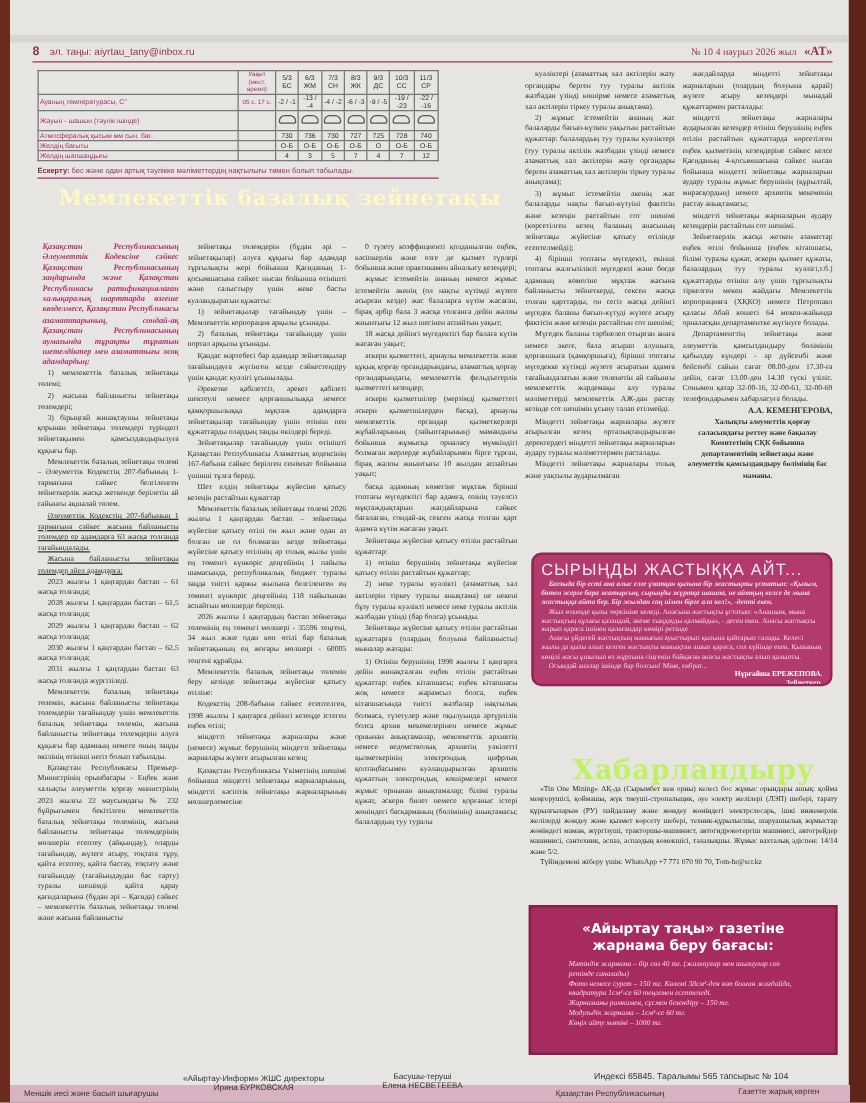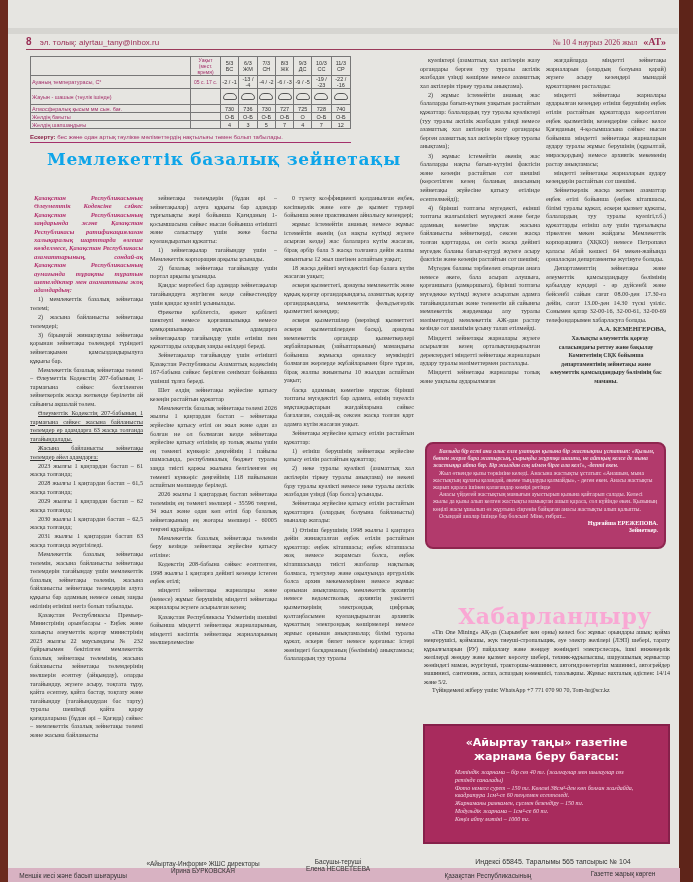--- a/index.html
+++ b/index.html
@@ -17,35 +17,35 @@
   
   .wx { position: absolute; top: 56px; left: 30px; width: 321px; border-collapse: collapse; font-family: "Liberation Sans", sans-serif; font-size: 5.5px; color: #333; }
   .wx td { border: 1px solid #777; text-align: center; padding: 0 1px; height: 8px; }
   .wx td.lbl { text-align: left; color: #a3306a; width: 160px; }
   .wx td.note { color: #a3306a; font-size: 5px; }
   .wx .cloud { display: inline-block; width: 14px; height: 7px; border: 1px solid #555; border-radius: 7px 7px 3px 3px; }
   .wx tr.tall td { height: 16px; }
   .wx-note { position: absolute; top: 134px; left: 30px; width: 321px; font-family: "Liberation Sans", sans-serif; font-size: 6px; color: #a3306a; border-bottom: 1px solid #a3306a; padding-bottom: 2px; }
   .wx-note b { color: #8a2246; }
 
-  .title { position: absolute; top: 150px; left: 34px; width: 380px; text-align: center; font-family: "DejaVu Serif", serif; font-weight: bold; font-size: 17px; color: #0ea5e9; line-height: 19px; letter-spacing: 0.6px; }
+  .title { position: absolute; top: 150px; left: 34px; width: 380px; text-align: center; font-family: "DejaVu Serif", serif; font-weight: bold; font-size: 17px; color: #fef9c3; line-height: 19px; letter-spacing: 0.6px; }
 
   .col { position: absolute; font-size: 6.2px; line-height: 8.6px; text-align: justify; color: #333; overflow: hidden; }
   .col p { text-indent: 8px; margin-bottom: 0.5px; }
   .intro { font-style: italic; font-weight: bold; color: #b3336f; font-size: 6.6px; line-height: 8.4px; margin-bottom: 2px; text-indent: 0 !important; padding-left: 4px; }
   .sig { text-align: right; font-weight: bold; font-size: 6.6px; }
   .ul { text-decoration: underline; }
 
   .box1 { position: absolute; left: 425px; top: 442px; width: 241px; height: 107px; background: #b23a6c; border: 2px solid #8e264f; border-radius: 8px; color: #f3d8e4; padding: 4px 6px; overflow: hidden; }
   .box1 h3 { font-family: "Liberation Sans", sans-serif; font-weight: normal; font-size: 13px; color: #fbe9f1; letter-spacing: 1px; margin-bottom: 2px; }
   .box1 p { font-size: 5.8px; line-height: 7.2px; text-indent: 6px; }
   .box1 .it { font-style: italic; font-weight: bold; }
   .box1 .sig { color: #fff; font-size: 6px; }
 
-  .adtitle { position: absolute; left: 440px; top: 603px; width: 230px; text-align: center; font-family: "DejaVu Serif", serif; font-weight: bold; font-size: 22px; color: #f9a8d4; letter-spacing: 0.5px; }
+  .adtitle { position: absolute; left: 440px; top: 603px; width: 230px; text-align: center; font-family: "DejaVu Serif", serif; font-weight: bold; font-size: 22px; color: #bef264; letter-spacing: 0.5px; }
   .ad { position: absolute; left: 424px; top: 628px; width: 246px; font-size: 6px; line-height: 8.3px; text-align: justify; }
   .ad p { text-indent: 8px; }
 
   .box2 { position: absolute; left: 423px; top: 724px; width: 247px; height: 120px; background: #a82b5d; border: 2px solid #86204a; color: #f6dbe7; padding: 10px 24px; }
   .box2 h3 { font-family: "DejaVu Sans", sans-serif; font-weight: bold; font-size: 11px; line-height: 14px; color: #fff; text-align: center; margin-bottom: 5px; }
   .box2 p { font-style: italic; font-size: 6px; line-height: 7.8px; padding-left: 6px; }
 
   .footer { position: absolute; left: 8px; top: 858px; width: 672px; height: 24px; font-family: "Liberation Sans", sans-serif; font-size: 6.5px; color: #333; }
   .footer .band { position: absolute; left: 0; top: 10px; width: 672px; height: 14px; background: #d8b2c2; }
   .footer span { position: absolute; text-align: center; line-height: 7px; }
@@ -53,21 +53,21 @@
 </head>
 <body>
 
 <div class="paper">
   <div class="paper-fold"></div>
 </div>
 <div class="edge-right"></div>
 
 <div class="hdr">
   <span class="pgno">8</span>
-  <span>эл. толық: aiyrtau_tany@inbox.ru</span>
+  <span>эл. таңы: aiyrtau_tany@inbox.ru</span>
   <span class="right">
     <span>№ 10   4 наурыз 2026 жыл</span>&nbsp;&nbsp;
     <b>«АТ»</b>
   </span>
 </div>
 
 <table class="wx">
   <tbody>
       <tr>
     <td class="lbl"></td>
@@ -207,20 +207,21 @@
   <p>жағдайларда міндетті зейнетақы жарналарын (олардың болуына қарай) жүзеге асыру кезеңдері мынадай құжаттармен расталады:</p>
   <p>міндетті зейнетақы жарналары аударылған кезеңдер өтініш берушінің еңбек өтілін растайтын құжаттарда көрсетілген еңбек қызметінің кезеңдеріне сәйкес келсе Қағиданың 4-қосымшасына сәйкес нысан бойынша міндетті зейнетақы жарналарын аудару туралы жұмыс берушінің (құрылтай, мирасқордың) немесе архивтік мекеменің растау анықтамасы;</p>
   <p>міндетті зейнетақы жарналарын аудару кезеңдерін растайтын сот шешімі.</p>
   <p>Зейнеткерлік жасқа жеткен азаматтар еңбек өтілі бойынша (еңбек кітапшасы, білімі туралы құжат, әскери қызмет құжаты, балалардың туу туралы куәлігі,т.б.) құжаттарды өтініш алу үшін тұрғылықты тіркелген мекен жайдағы Мемлекеттік корпорацияға (ХҚКО) немесе Петропавл қаласы Абай көшесі 64 мекен-жайында орналасқан департаментке жүгінуге болады.</p>
   <p>Департаменттің зейнетақы және әлеуметтік қамсыздандыру бөлімінің қабылдау күндері - әр дүйсенбі және бейсенбі сайын сағат 08.00-ден 17.30-ға дейін, сағат 13.00-ден 14.30 түскі үзіліс. Сонымен қатар 32-00-16, 32-00-61, 32-00-69 телефондарымен хабарласуға болады.</p>
   <p class="sig">А.А. КЕМЕНГЕРОВА,</p>
   <p class="sig" style="font-size:6px;text-align:center;">Халықты әлеуметтік қорғау саласындағы реттеу және бақылау Комитетінің СҚК бойынша департаментінің зейнетақы және әлеуметтік қамсыздандыру бөлімінің бас маманы.</p>
 </div>
 
 <div class="box1">
+  <h3>СЫРЫҢДЫ ЖАСТЫҚҚА АЙТ...</h3>
   <p class="it">Бағзыда бір есті ана алыс елге ұзатқан қызына бір жастықты ұстатып: «Қызым, бөтен жерге бара жатырсың, сырыңды жұртқа шашпа, не айтқың келсе де мына жастыққа айта бер. Бір жылдан соң иімен бірге ала кел!», -депті екен.</p>
   <p>Жыл өткенде қызы төркініне келеді. Анасына жастықты ұстатып: «Анашым, мына жастықтың құлағы қазандай, әкеме тыңдауды қалмайды», - деген екен. Анасы жастықты жарып қараса ішінен қалағандар көмірі ретінде</p>
   <p>Анасы үйдегей жастықтың мамығын ауыстырып қызына қайтарып салады. Келесі жылы да қызы алып келген жастықты мамықтан ашып қараса, сол күйінде екен. Қызының көңілі жасы ұшылып өз жұртына сіңгенін байқаған анасы жастықты алып қалыпты.</p>
   <p>Осындай аналар ішінде бар болсын! Міне, ғибрат...</p>
   <p class="sig">Нұрғайша ЕРЕЖЕПОВА.</p>
   <p class="sig">Зейнеткер.</p>
 </div>
 
 <div class="adtitle">Хабарландыру</div>
 <div class="ad">

